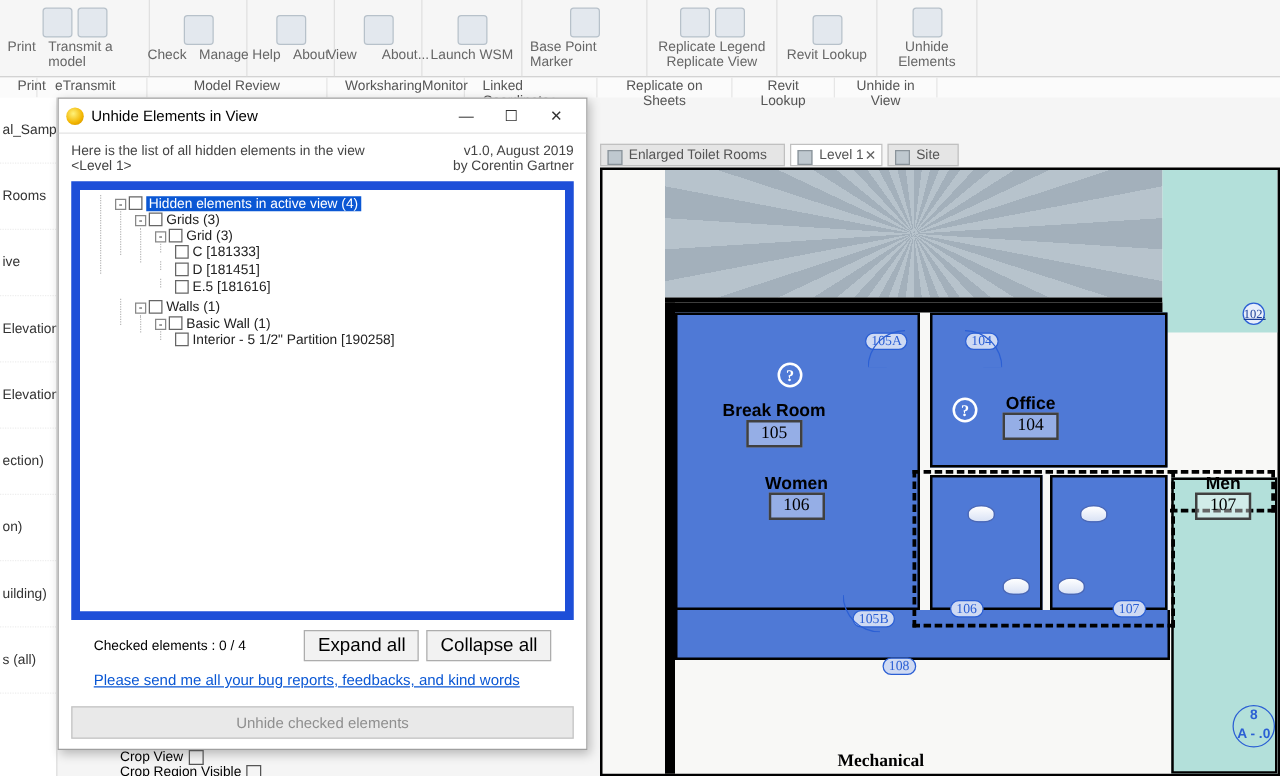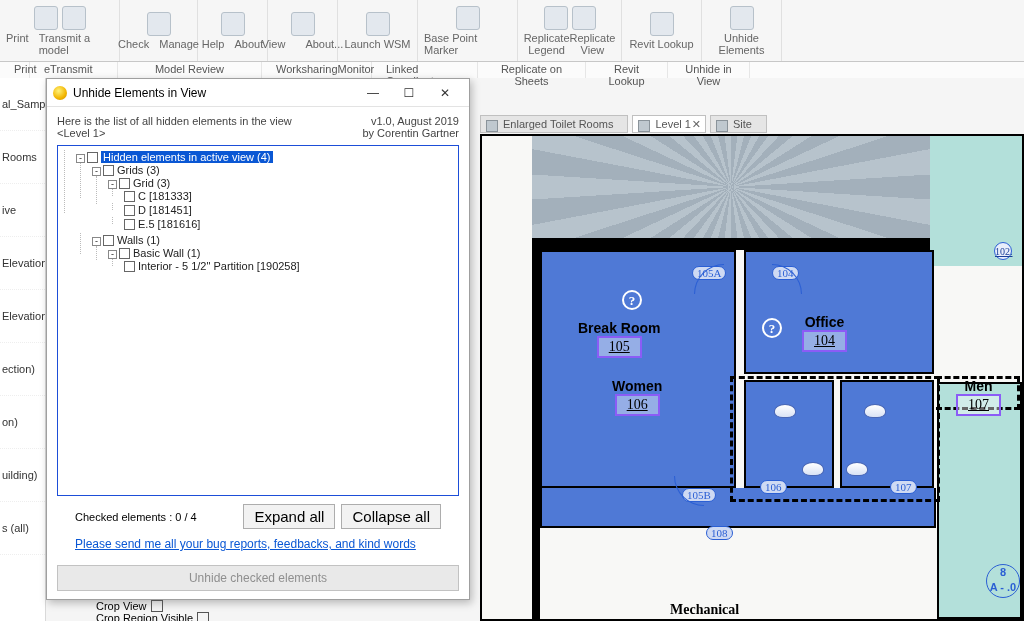--- a/index.html
+++ b/index.html
@@ -22,21 +22,21 @@
 
 .dialog { position: absolute; left: 46px; top: 78px; width: 424px; height: 522px; background: #fff; border: 1px solid #9f9f9f; box-shadow: 2px 3px 8px rgba(0,0,0,.25); display: flex; flex-direction: column; }
 .titlebar { display: flex; align-items: center; height: 28px; padding: 0 6px; border-bottom: 1px solid #e3e3e3; }
 .bulb { width: 14px; height: 14px; border-radius: 50%; background: radial-gradient(circle at 40% 35%, #fff27a, #f2b500 60%, #c78700); margin-right: 6px; }
 .titlebar .title { flex: 1; font-size: 12px; }
 .winbtn { width: 36px; height: 22px; display: flex; align-items: center; justify-content: center; font-size: 12px; color: #333; }
 
 .dlg-head { display: flex; justify-content: space-between; padding: 8px 10px 6px; font-size: 11px; color: #444; }
 .dlg-head .right { text-align: right; }
 
-.tree { flex: 1; border: 1px solid #1d4ed8; margin: 0 10px; padding: 4px 2px; font-size: 11px; color: #222; overflow: auto; background: #fff; }
+.tree { flex: 1; border: 7px solid #1d4ed8; margin: 0 10px; padding: 4px 12px; font-size: 11px; color: #222; overflow: auto; background: #fff; }
 .tree ul { list-style: none; padding-left: 16px; }
 .tree li { padding: 1px 0; position: relative; white-space: nowrap; }
 .tree li::before { content: ""; position: absolute; left: -12px; top: 0; bottom: 50%; border-left: 1px dotted #bbb; }
 .toggle { display: inline-block; width: 9px; height: 9px; border: 1px solid #888; font-size: 9px; line-height: 7px; text-align: center; margin-right: 2px; background: #fff; cursor: pointer; }
 .chk { display: inline-block; width: 11px; height: 11px; border: 1px solid #666; margin-right: 3px; vertical-align: -2px; background: #fff; cursor: pointer; }
 .sel { background: #0a57d4; color: #fff; padding: 0 2px; }
 
 .dlg-foot { padding: 8px 28px; font-size: 11px; }
 .footrow { display: flex; align-items: center; gap: 6px; }
 .footrow .spacer { flex: 1; }
@@ -53,21 +53,21 @@
 
 .canvas { position: absolute; left: 480px; top: 134px; right: 0; bottom: 0; background: #f8f8f6; border: 2px solid #000; overflow: hidden; }
 .zone { position: absolute; border: 2px solid #000; }
 .z-grey { background: repeating-conic-gradient(#a3b0bb 0 2%, #b7c3cc 0 4%); }
 .z-teal { background: #b3e0da; top: 246px; left: 455px; right: 0; bottom: 0; }
 .z-teal2 { position: absolute; background: #b3e0da; top: 0; right: 0; width: 92px; height: 130px; }
 .z-blue { background: #4f79d6; }
 .thick { position: absolute; background: #000; }
 
 .label { position: absolute; font: bold 14px "Segoe UI"; color: #000; text-align: center; }
-.numbox { display: inline-block; border: 2px solid #8b5cf6; padding: 1px 10px; background: rgba(255,255,255,.4); font: 14px "Segoe UI"; text-decoration: underline; }
+.numbox { display: inline-block; border: 2px solid #404040; padding: 1px 10px; background: rgba(255,255,255,.4); font: 14px "Segoe UI"; }
 .qmark { position: absolute; width: 20px; height: 20px; border: 2px solid #fff; border-radius: 50%; color: #fff; font: bold 13px/17px "Segoe UI"; text-align: center; }
 .doortag { position: absolute; font: 11px "Segoe UI"; color: #2b5fd4; border: 1px solid #2b5fd4; border-radius: 8px; padding: 0 4px; background: #cfdaf3; }
 .grid-col { position: absolute; width: 18px; height: 18px; border: 1px solid #2b5fd4; color: #1a3f99; font: 10px/17px "Segoe UI"; border-radius: 3px 3px 10px 10px; text-align: center; background: #e8eefb; text-decoration: underline; }
 .door-arc { position: absolute; width: 30px; height: 30px; border: 1px solid #2b5fd4; border-bottom: none; border-right: none; border-radius: 30px 0 0 0; }
 
 .toilet { position: absolute; width: 22px; height: 14px; background: linear-gradient(#fff,#d9e2f5); border: 1px solid #4a67b5; border-radius: 50% 50% 40% 40%; }
 
 .crop-rows { position: absolute; left: 96px; top: 600px; font-size: 11px; }
 .crop-rows div { display: flex; align-items: center; gap: 4px; line-height: 12px; }
 .crop-rows .cbox { width: 12px; height: 12px; border: 1px solid #555; display: inline-block; }
@@ -128,21 +128,21 @@
       </div>
     <div class="rib-lines">
         <span>Base Point Marker</span>
       </div>
   </div>
   <div class="rib-grp" style="width:104px">
     <div class="icons">
         <div class="rib-ico"></div>
         <div class="rib-ico"></div>
       </div>
-    <div class="rib-lines" style="flex-direction:row;gap:0;text-align:center">
+    <div class="rib-lines" style="flex-direction:column;gap:0;text-align:center">
         <span>Replicate Legend</span>
         <span>Replicate View</span>
       </div>
   </div>
   <div class="rib-grp" style="width:80px">
     <div class="icons">
         <div class="rib-ico"></div>
       </div>
     <div class="rib-lines">
         <span>Revit Lookup</span>

